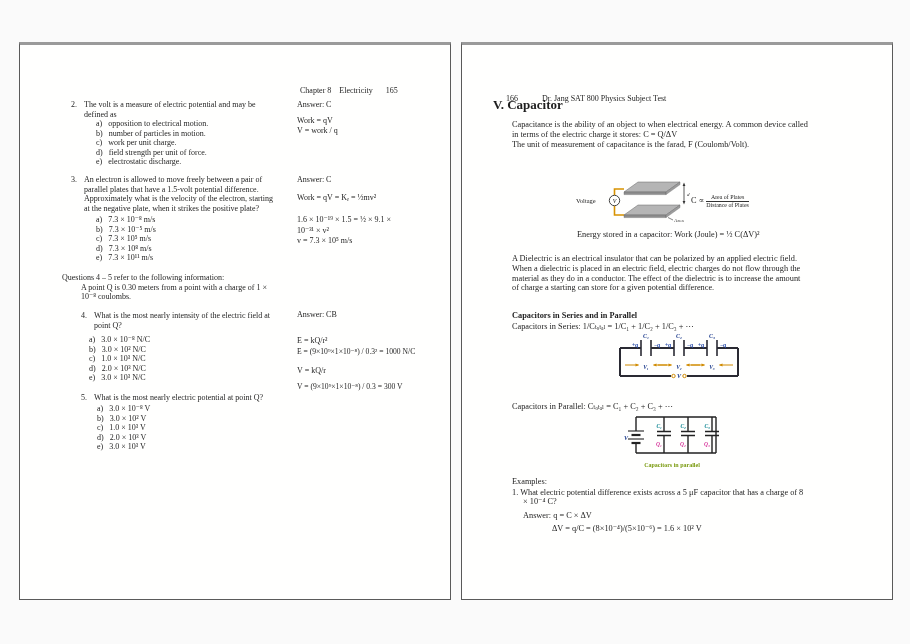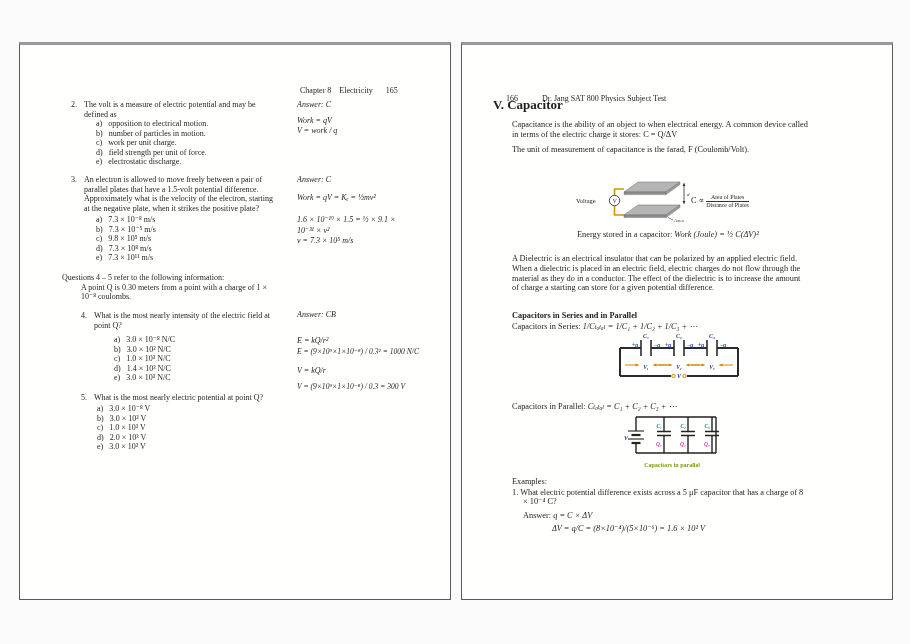--- a/index.html
+++ b/index.html
@@ -6,21 +6,21 @@
   .screen{position:relative;width:910px;height:644px;background:#fafafa;overflow:hidden;
           font-family:"Liberation Serif","DejaVu Serif",serif;color:#1e1e1e}
   .page{position:absolute;top:42px;width:432px;height:558px;background:#fffffe;
         border:1px solid #5a5a5a;border-top:3px solid #9a9a9a;box-sizing:border-box}
   #left-page{left:19px}
   #right-page{left:461px}
   .abs{position:absolute}
   .t{font-size:8px;line-height:9.5px;white-space:nowrap}
   .t2{font-size:8.3px;line-height:9.8px;white-space:nowrap}
   .pre{white-space:pre}
-  .it{font-style:italic}
+  .it{}
   .b{font-weight:bold}
   .sm{font-size:7.6px}
   .frac{display:inline-block;vertical-align:middle;text-align:center;font-size:5.9px;line-height:1.15}
   .frac span{display:block}
   .frac .num{border-bottom:0.7px solid #333;padding:0 1px}
   .caption-green{font-size:6px;font-weight:bold;color:#7a9a0e;text-align:center}
   svg text{font-family:"Liberation Serif","DejaVu Serif",serif}
 </style>
 </head>
 <body>
@@ -54,44 +54,44 @@
     <div class="abs t" style="left:51px;top:130px">3.</div>
     <div class="abs" style="left:64px;top:130px">
       <div class="t">An electron is allowed to move freely between a pair of</div>
       <div class="t">parallel plates that have a 1.5-volt potential difference.</div>
       <div class="t">Approximately what is the velocity of the electron, starting</div>
       <div class="t">at the negative plate, when it strikes the positive plate?</div>
     </div>
     <div class="abs" style="left:76px;top:170px">
       <div class="t pre">a)   7.3 × 10⁻⁸ m/s</div>
       <div class="t pre">b)   7.3 × 10⁻⁵ m/s</div>
-      <div class="t pre">c)   9.8 × 10⁵ m/s</div>
+      <div class="t pre">c)   7.3 × 10⁵ m/s</div>
       <div class="t pre">d)   7.3 × 10⁸ m/s</div>
       <div class="t pre">e)   7.3 × 10¹¹ m/s</div>
     </div>
     <div class="abs t it" style="left:277px;top:130px">Answer: C</div>
     <div class="abs t it" style="left:277px;top:148px">Work = qV = Kₑ = ½mv²</div>
     <div class="abs t it" style="left:277px;top:170px">1.6 × 10⁻¹⁹ × 1.5 = ½ × 9.1 ×</div>
     <div class="abs t it" style="left:277px;top:180.5px">10⁻³¹ × v²</div>
     <div class="abs t it" style="left:277px;top:191px">v = 7.3 × 10⁵ m/s</div>
 
     <div class="abs t" style="left:42px;top:228px">Questions 4 – 5 refer to the following information:</div>
     <div class="abs t" style="left:61px;top:237.5px">A point Q is 0.30 meters from a point with a charge of 1 ×</div>
     <div class="abs t" style="left:61px;top:247px">10⁻⁸ coulombs.</div>
 
     <div class="abs t" style="left:61px;top:266px">4.</div>
     <div class="abs" style="left:74px;top:266px">
       <div class="t">What is the most nearly intensity of the electric field at</div>
       <div class="t">point Q?</div>
     </div>
-    <div class="abs" style="left:94px;top:290px">
+    <div class="abs" style="left:69px;top:290px">
       <div class="t pre">a)   3.0 × 10⁻⁸ N/C</div>
       <div class="t pre">b)   3.0 × 10² N/C</div>
       <div class="t pre">c)   1.0 × 10³ N/C</div>
-      <div class="t pre">d)   1.4 × 10³ N/C</div>
+      <div class="t pre">d)   2.0 × 10³ N/C</div>
       <div class="t pre">e)   3.0 × 10³ N/C</div>
     </div>
     <div class="abs t it" style="left:277px;top:265px">Answer: CB</div>
     <div class="abs t it" style="left:277px;top:291px">E = kQ/r²</div>
     <div class="abs t it sm" style="left:277px;top:302px">E = (9×10⁹×1×10⁻⁸) / 0.3² = 1000 N/C</div>
     <div class="abs t it" style="left:277px;top:321px">V = kQ/r</div>
     <div class="abs t it sm" style="left:277px;top:337px">V = (9×10⁹×1×10⁻⁸) / 0.3 = 300 V</div>
 
     <div class="abs t" style="left:61px;top:348px">5.</div>
     <div class="abs t" style="left:74px;top:348px">What is the most nearly electric potential at point Q?</div>
@@ -108,21 +108,21 @@
 
     <div class="abs" style="left:44px;top:42px">
       <span class="t">166</span>
       <span class="t" style="margin-left:20px">Dr. Jang SAT 800 Physics Subject Test</span>
     </div>
 
     <div class="abs t2 b" style="left:31px;top:55px;font-size:13px">V.  Capacitor</div>
 
     <div class="abs" style="left:50px;top:75px">
       <div class="t2">Capacitance is the ability of an object to when electrical energy. A common device called</div>
-      <div class="t2" style="margin-bottom:5px">in terms of the electric charge it stores: C = Q/ΔV</div>
+      <div class="t2" style="">in terms of the electric charge it stores: C = Q/ΔV</div>
       <div class="t2">The unit of measurement of capacitance is the farad, F (Coulomb/Volt).</div>
     </div>
 
     <svg class="abs" style="left:114px;top:134px" width="118" height="44" viewBox="0 0 118 44">
       <text x="0" y="24" font-size="6.5" fill="#222">Voltage</text>
       <path d="M38.5,16.3 V10 H48 M38.5,26.7 V36 H48" stroke="#d89200" stroke-width="1.6" fill="none"></path>
       <circle cx="38.5" cy="21.5" r="5.2" fill="#fff" stroke="#444" stroke-width="1"></circle>
       <text x="38.5" y="23.8" font-size="5.8" font-style="italic" text-anchor="middle" fill="#222">V</text>
       <polygon points="48,13 90,13 104,3 62,3" fill="#b5b5b5" stroke="#666" stroke-width="0.5"></polygon>
       <polygon points="48,13 90,13 90,15.6 48,15.6" fill="#8d8d8d" stroke="#666" stroke-width="0.4"></polygon>

